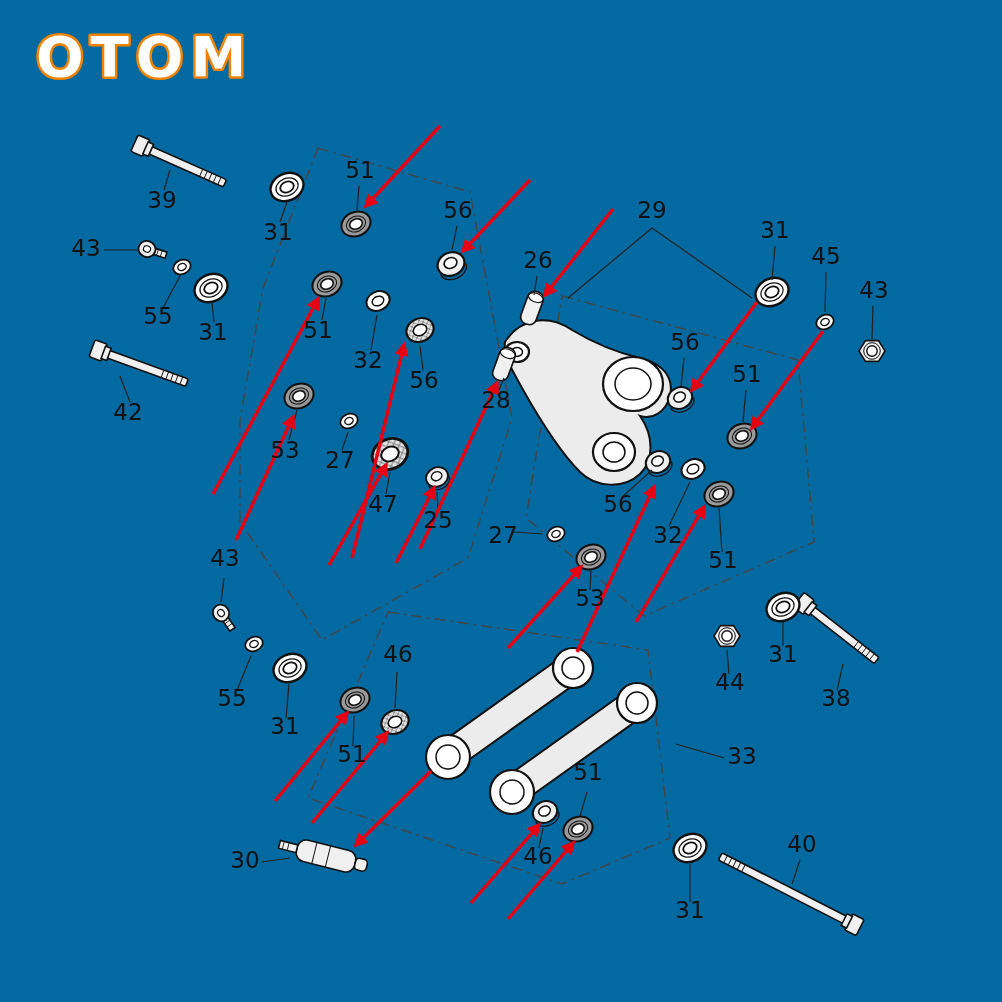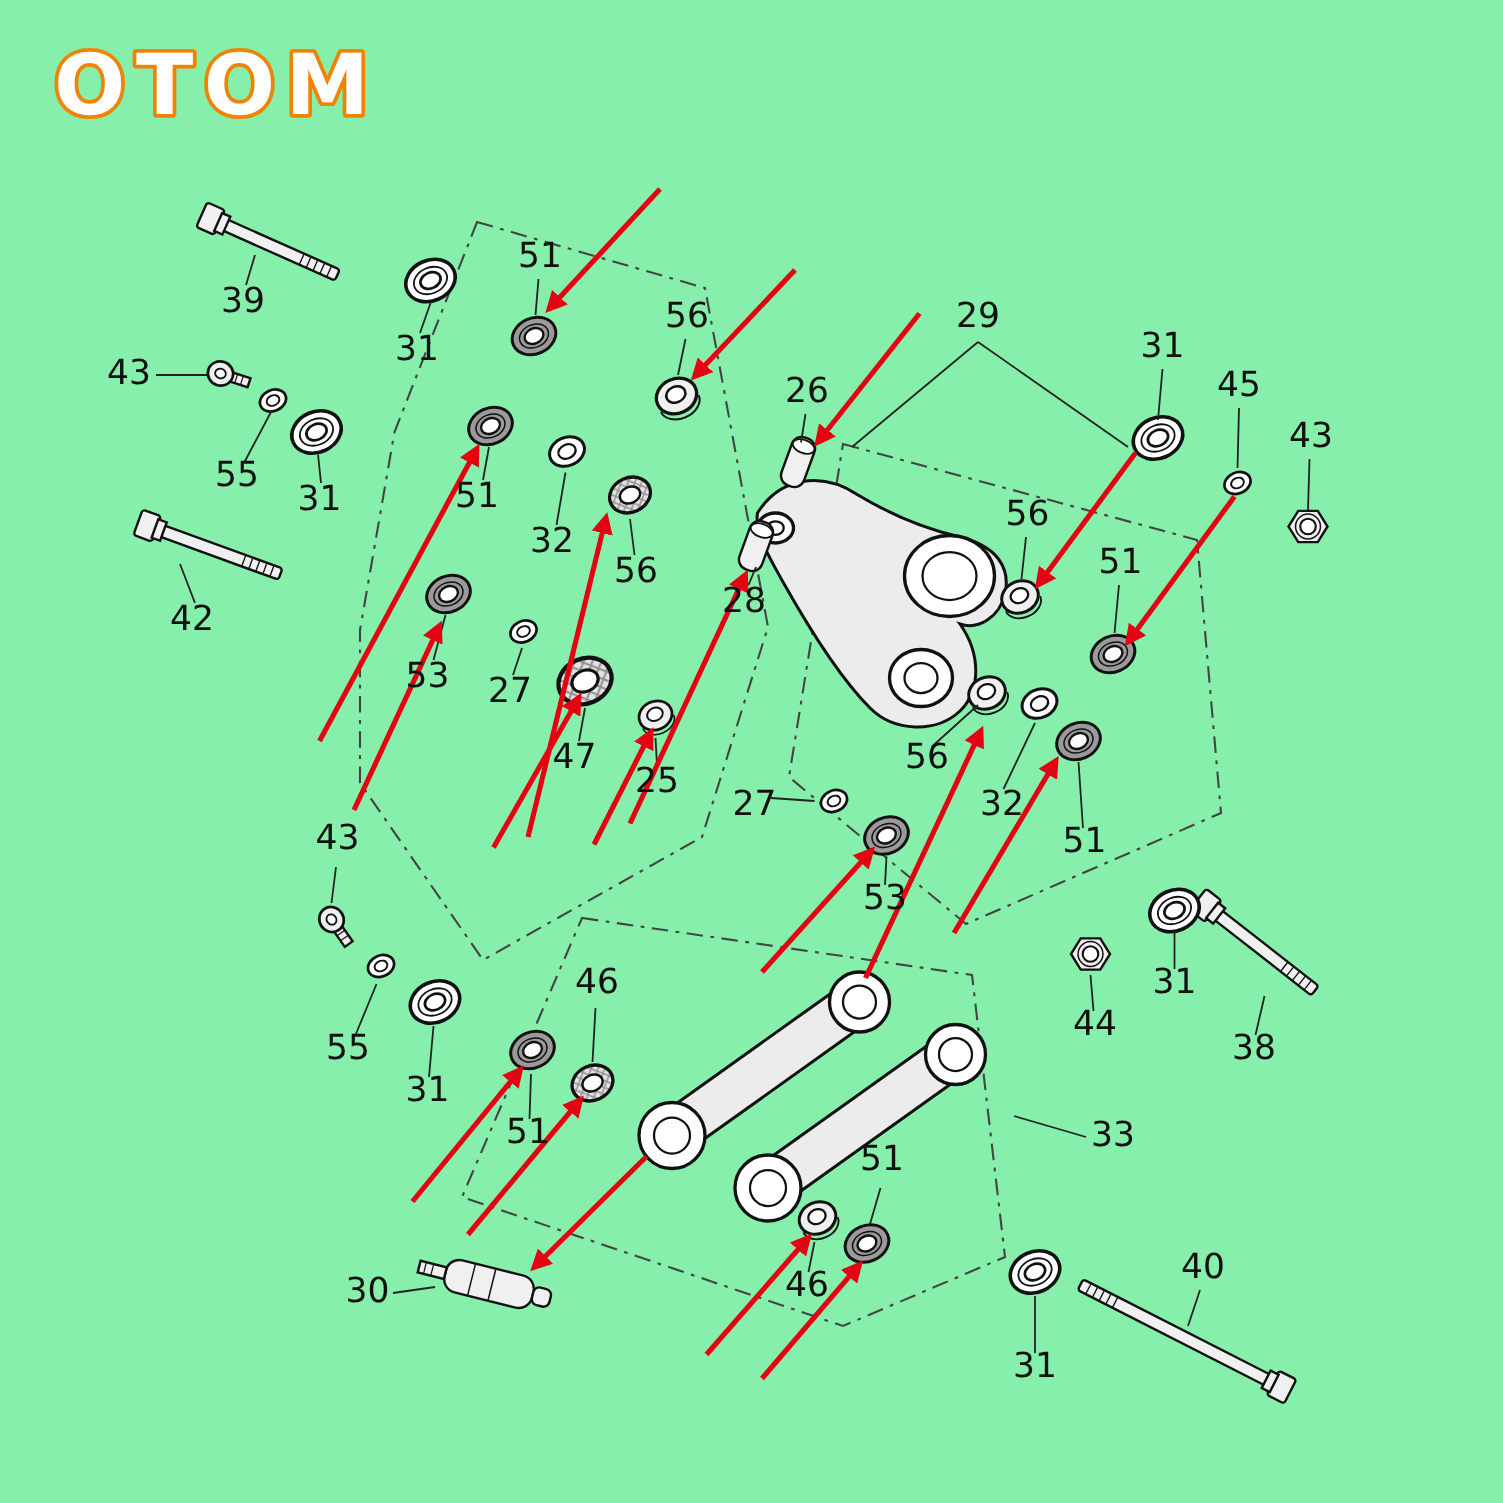--- a/index.html
+++ b/index.html
@@ -1,16 +1,16 @@
 <!DOCTYPE html>
 <html style="--arrow: #e50012;"><head>
 <meta charset="utf-8">
 <style>
   html,body{margin:0;padding:0;background:#fff;}
-  #stage{position:relative;width:1002px;height:1002px;background:#86efac;overflow:hidden;
+  #stage{position:relative;width:1002px;height:1002px;background:#0369a1;overflow:hidden;
          font-family:"DejaVu Sans",sans-serif;}
   svg{display:block;}
   .logo{font-family:"DejaVu Sans",sans-serif;font-size:56px;font-weight:bold;
         letter-spacing:7px;fill:#ffffff;paint-order:stroke;stroke-width:5px;
         stroke-linejoin:round;}
   .plabel{font:23px "DejaVu Sans",sans-serif;fill:#111;text-anchor:middle;}
   .leader{stroke:#222;stroke-width:1.2;fill:none;}
   .region{fill:none;stroke:#444;stroke-width:1.4;stroke-dasharray:11 5 2.5 5;}
   .callout{stroke:var(--arrow,#e50012);stroke-width:3.4;}
   .metal{fill:#f0f0f0;stroke:#111;stroke-width:1.6;}

